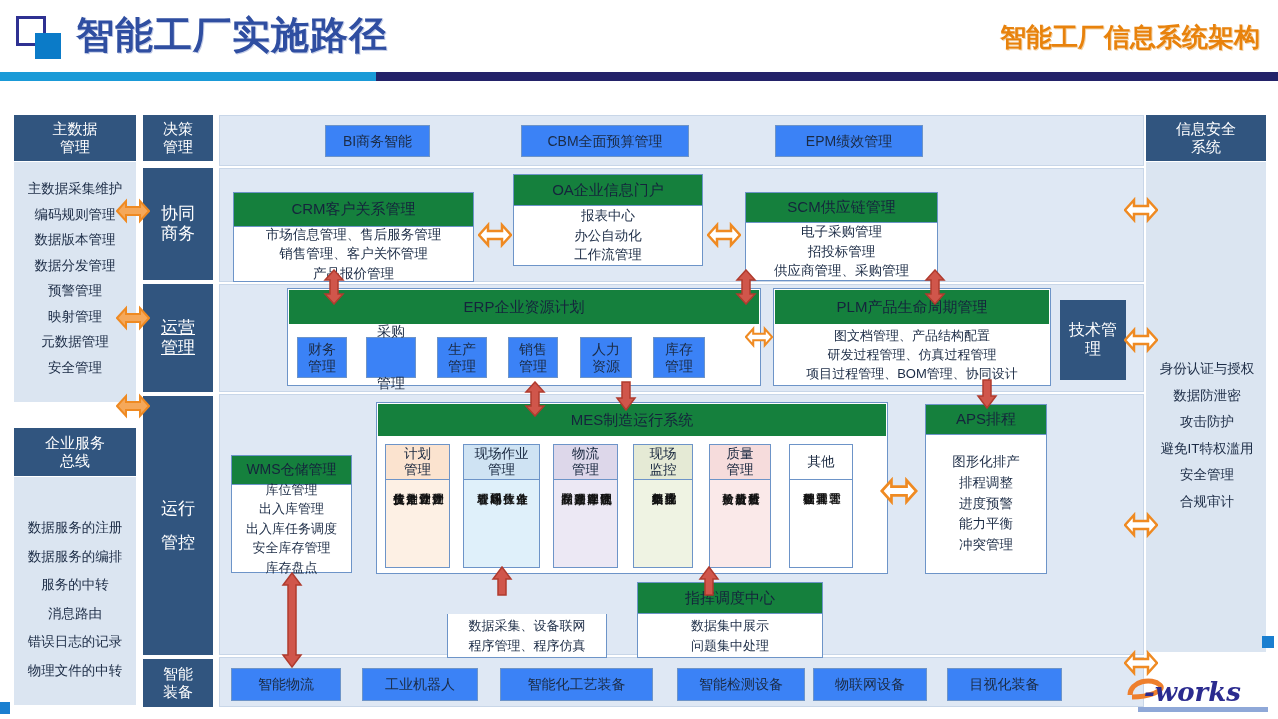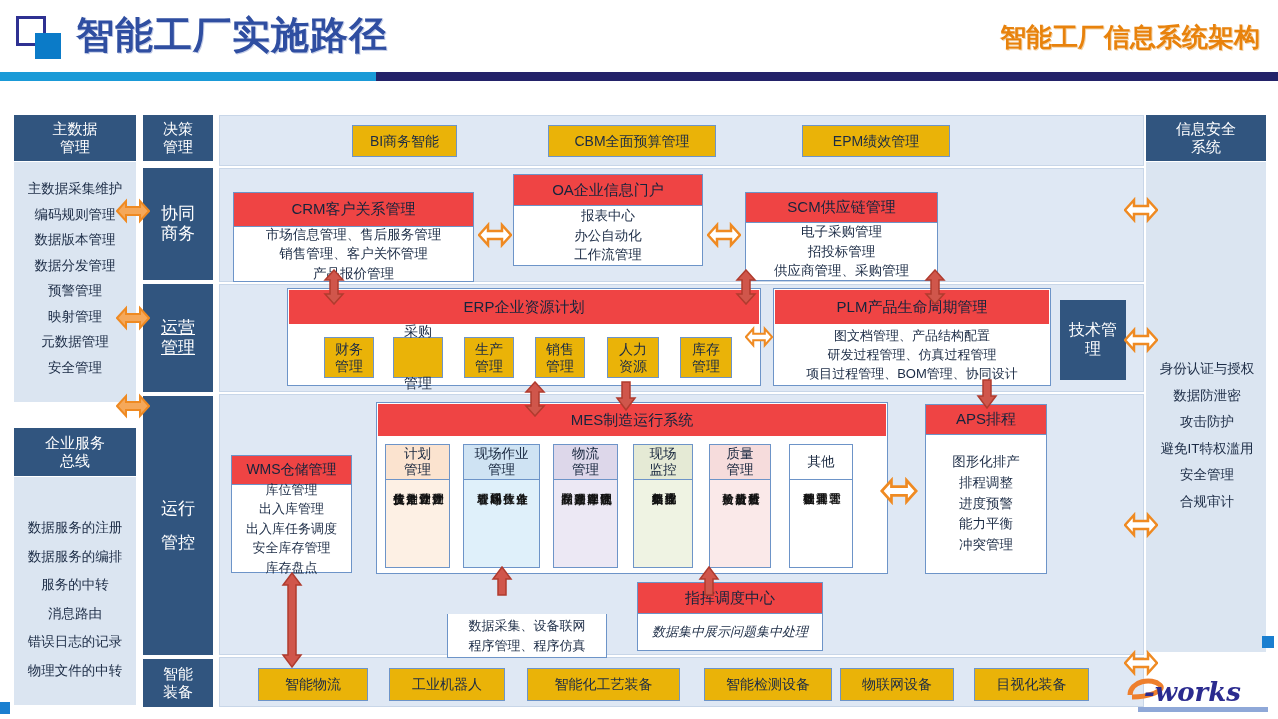--- a/index.html
+++ b/index.html
@@ -51,26 +51,26 @@
     display: flex; flex-direction: column; align-items: center; justify-content: flex-start;
     color: #1b2b45; font-size: 13.5px; line-height: 1.0;
   }
   .listcol > div { width: 100%; text-align: center; }
 
   
   .band { background: #dfe8f4; border: 1px solid #c8d6e8; }
 
   
   .wbox {
-    background: #eab308; border: 1px solid #6d94c8;
+    background: #3b82f6; border: 1px solid #6d94c8;
     display: flex; align-items: center; justify-content: center;
-    text-align: center; color: #1b2b45; font-size: 14px; line-height: 1.35; margin-left: 27px;
+    text-align: center; color: #1b2b45; font-size: 14px; line-height: 1.35;
   }
   .cardhdr {
-    background: #ef4444; color: #15243c; border: 1px solid #6d94c8;
+    background: #15803d; color: #15243c; border: 1px solid #6d94c8;
     display: flex; align-items: center; justify-content: center;
     font-size: 15px; text-align: center;
   }
   .cardbody {
     background: #ffffff; border: 1px solid #6d94c8; border-top: none;
     display: flex; align-items: center; justify-content: center;
     text-align: center; color: #1b2b45; font-size: 13.5px; line-height: 1.45;
   }
 
   
@@ -382,21 +382,21 @@
   </div>
 
   <div class="abs cardbody" style="left:447px;top:614px;width:160px;height:44px;flex-direction:column;font-size:13px;line-height:1.5;">
     <div>数据采集、设备联网</div>
     <div>程序管理、程序仿真</div>
   </div>
 
   <div class="abs cardhdr" style="left:637px;top:582px;width:186px;height:32px;">
     <span>指挥调度中心</span>
   </div>
-  <div class="abs cardbody" style="left:637px;top:614px;width:186px;height:37px;flex-direction:row;font-size:13px;line-height:1.5;font-style:italic;">
+  <div class="abs cardbody" style="left:637px;top:614px;width:186px;height:44px;flex-direction:column;font-size:13px;line-height:1.5;">
     <div>数据集中展示</div>
     <div>问题集中处理</div>
   </div>
 
   <div class="abs wbox" style="left:231px;top:668px;width:110px;height:33px;">
     <span>智能物流</span>
   </div>
   <div class="abs wbox" style="left:362px;top:668px;width:116px;height:33px;">
     <span>工业机器人</span>
   </div>

